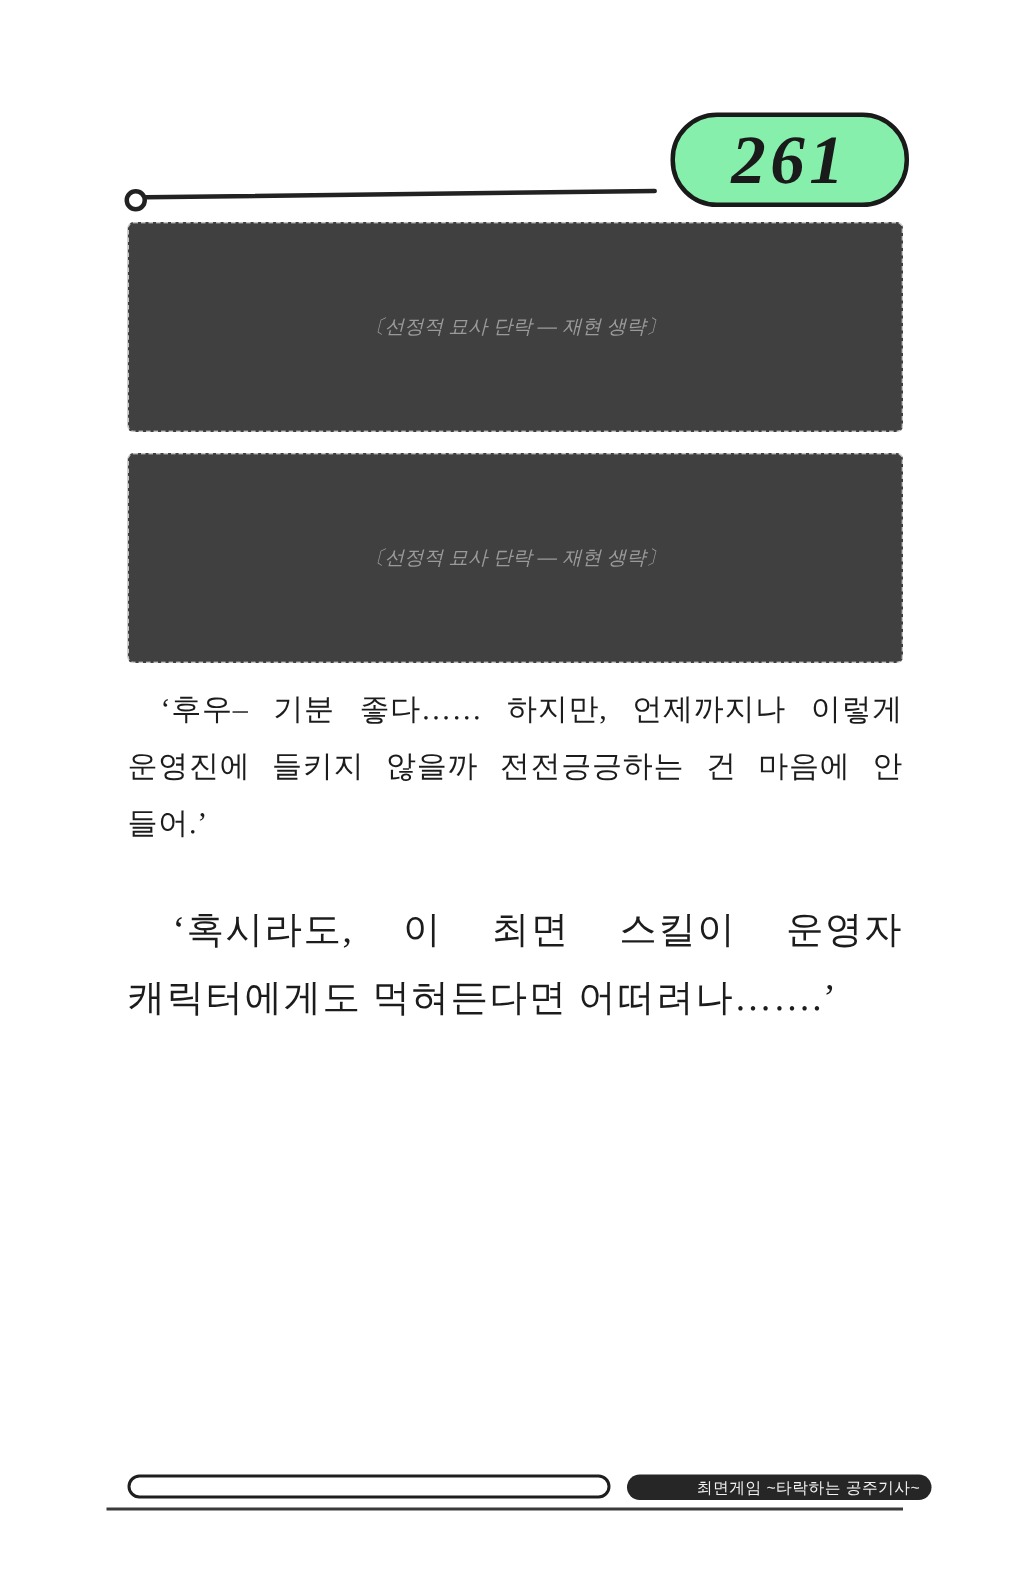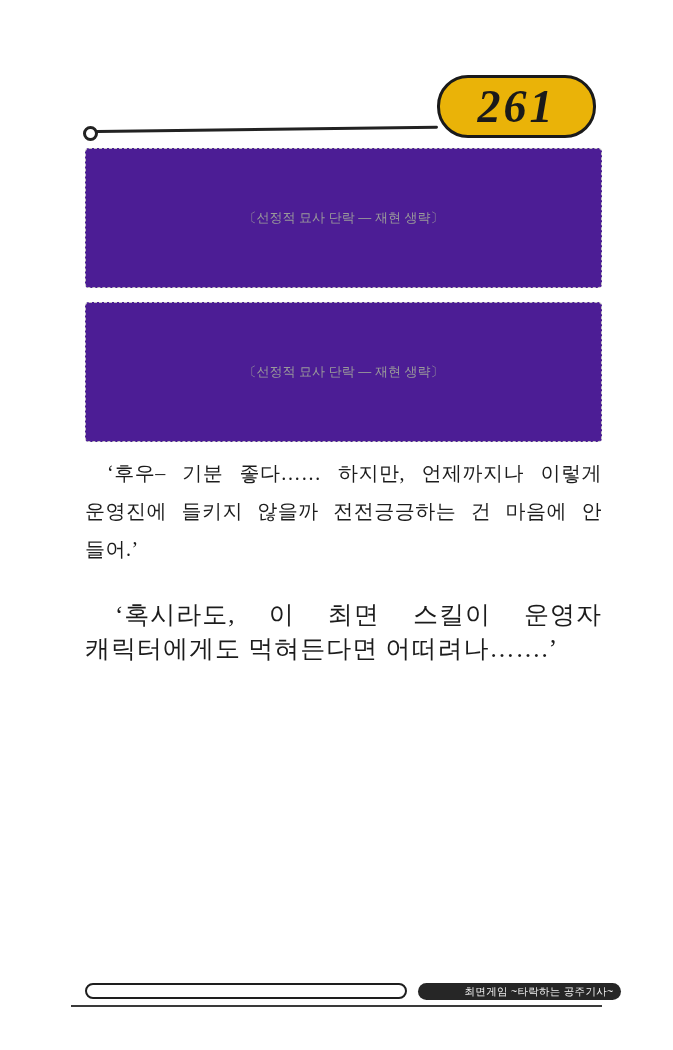--- a/index.html
+++ b/index.html
@@ -21,24 +21,24 @@
   }
   .header-rule {
     position: absolute; left: 96px; top: 130px;
     width: 342px; height: 3px;
     background: #222;
     transform: rotate(-0.7deg);
     transform-origin: left center;
     border-radius: 2px;
   }
   .page-number-badge {
-    position: absolute; left: 437px; top: 75px;
+    position: absolute; left: 447px; top: 75px;
     width: 153px; height: 57px;
     border: 3px solid #1a1a1a; border-radius: 31px;
-    background: #eab308;
+    background: #86efac;
     display: flex; align-items: center; justify-content: center;
     font-size: 46px; font-weight: 700; font-style: italic;
     letter-spacing: 3px;
     color: #1a1a1a;
   }
 
   
   .body-text {
     position: absolute; left: 85px; top: 148px;
     width: 517px;
@@ -50,36 +50,37 @@
     text-indent: 22px;
     text-align: justify;
     letter-spacing: 0.5px;
     word-break: keep-all;
   }
   .para.spaced { margin-top: 12px; }
   .para.normal { margin-top: 0; }
   .para.large {
     margin-top: 30px;
     font-size: 25px;
-    line-height: 34px;
+    line-height: 45px;
     text-indent: 30px;
     letter-spacing: 1px;
   }
   .para.redacted {
     min-height: 138px;
     margin-top: 0;
     display: flex; align-items: center; justify-content: center;
     text-indent: 0; text-align: center;
-    background: #4c1d95;
+    background: #404040;
     border: 1px dashed #c4c4c4;
     border-radius: 4px;
     color: #9a9a9a;
     font-family: "Liberation Sans", "DejaVu Sans", sans-serif;
     font-size: 13px;
     letter-spacing: 0;
+    font-style: italic;
   }
   .para.redacted + .para.redacted { margin-top: 14px; }
 
   
   .footer-rule {
     position: absolute; left: 71px; top: 1005px;
     width: 531px; height: 2px;
     background: #3a3a3a;
   }
   .footer-title-box {

